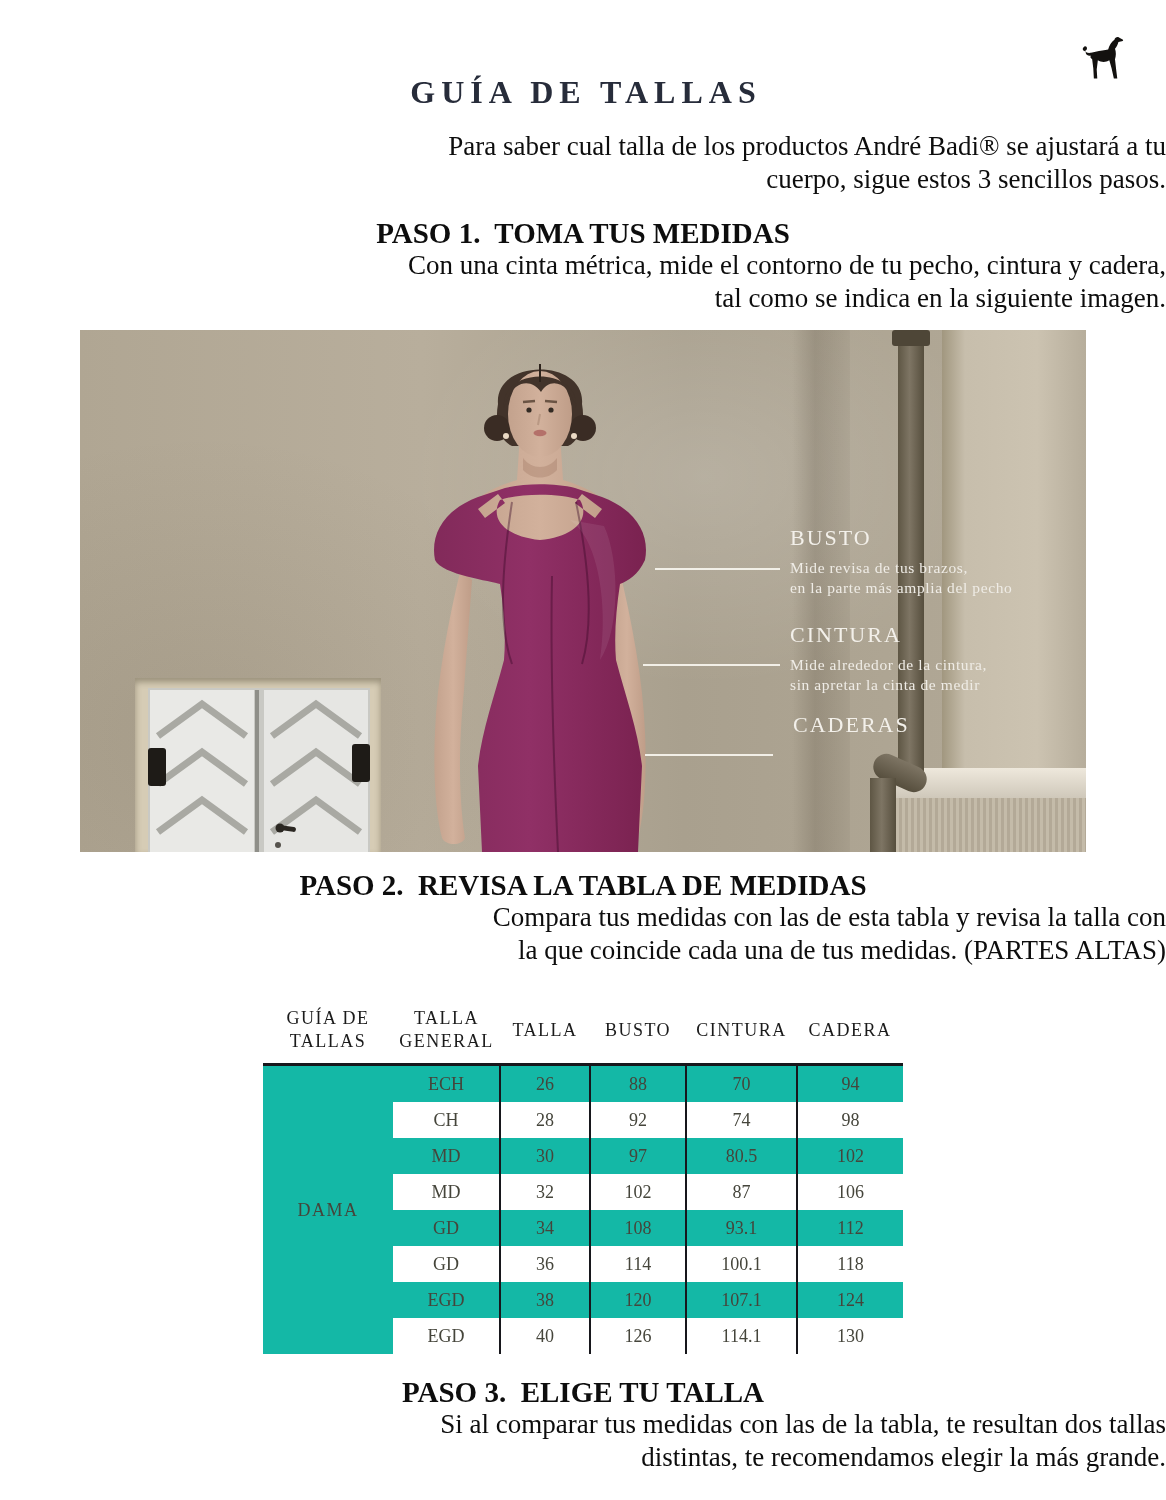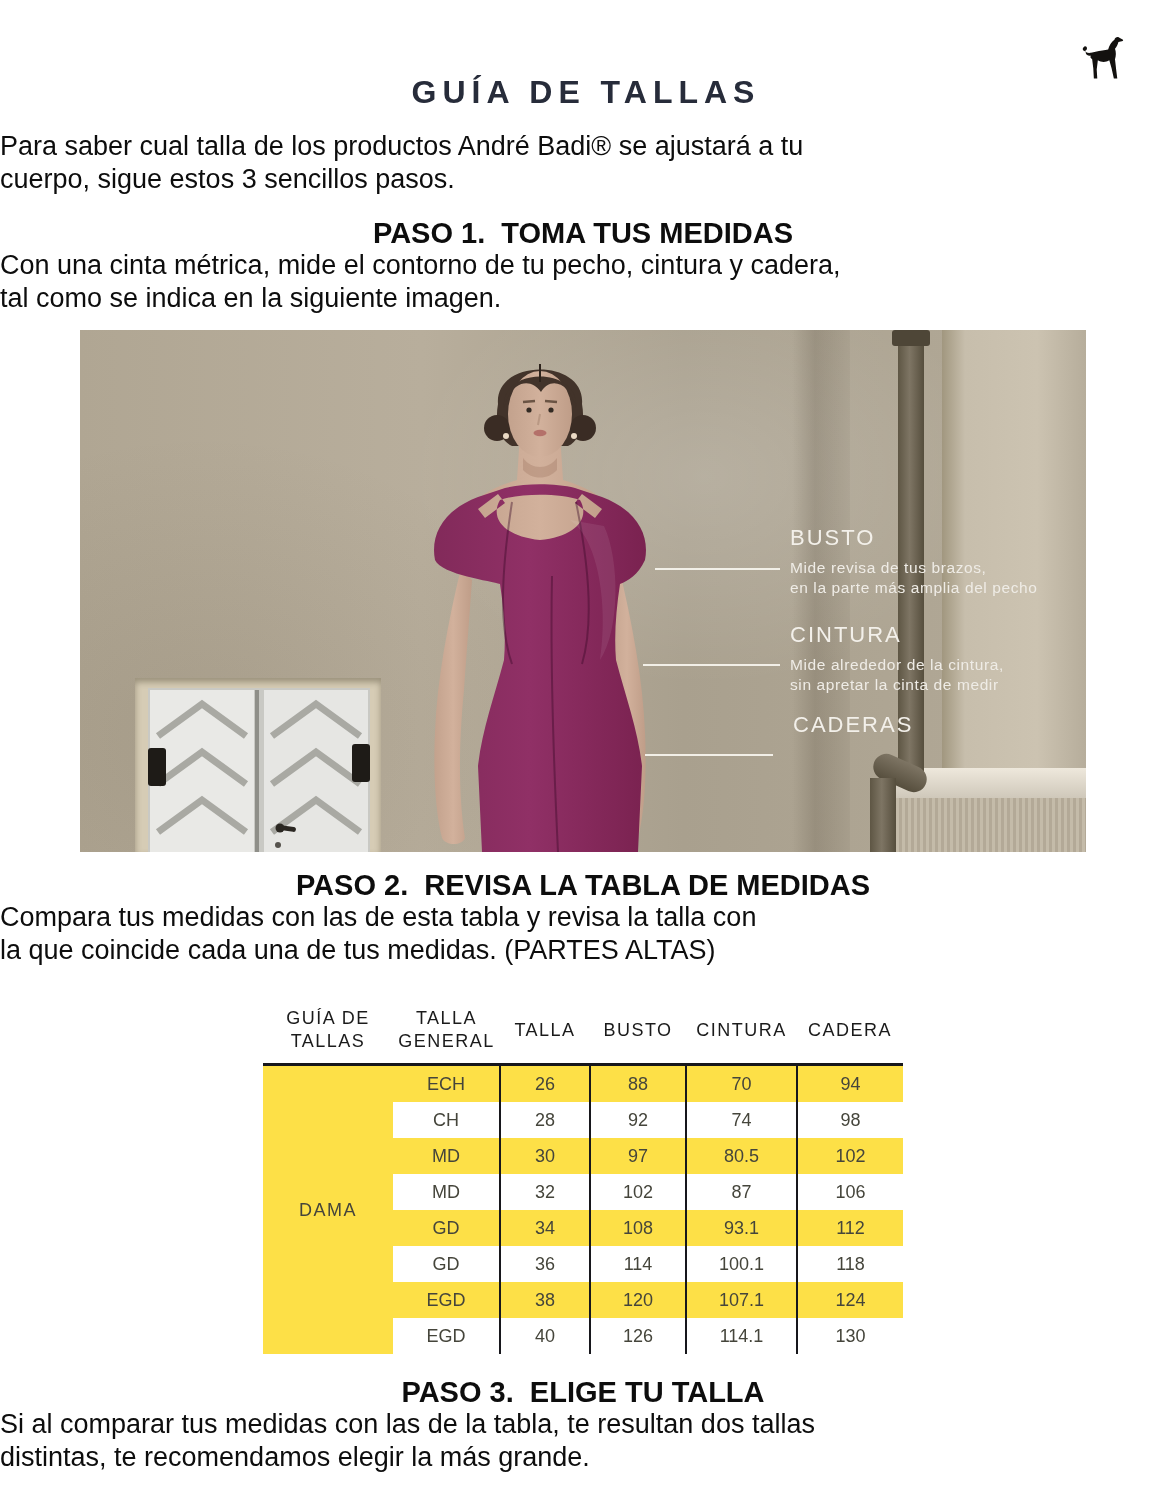--- a/index.html
+++ b/index.html
@@ -1,22 +1,22 @@
 <!DOCTYPE html>
 <html><head>
 <meta charset="utf-8">
 <style>
   html,body{margin:0;padding:0;background:#fff;}
   .page{position:relative;width:1166px;height:1500px;background:#fff;overflow:hidden;
-        font-family:Liberation Sans, sans-serif;color:#0b0b0b;}
+        font-family:Liberation Serif, serif;color:#0b0b0b;}
 
   
   .main-title{position:absolute;top:74px;left:0;right:0;text-align:center;
     font-size:32px;font-weight:bold;letter-spacing:6px;text-indent:6px;color:#272c3a;}
-  .para{position:absolute;left:0;right:0;text-align:left;font-size:27px;line-height:33px;
+  .para{position:absolute;left:0;right:0;text-align:right;font-size:27px;line-height:33px;
     color:#0d0d0d;white-space:pre-wrap;}
   .paso-heading{position:absolute;left:0;right:0;text-align:center;font-size:29px;font-weight:bold;
     color:#0d0d0d;white-space:pre-wrap;}
   .t-intro{top:130px;}
   .t-paso1{top:217px;}
   .t-paso1txt{top:249px;}
   .t-paso2{top:869px;}
   .t-paso2txt{top:901px;}
   .t-paso3{top:1376px;}
   .t-paso3txt{top:1408px;}
@@ -69,21 +69,21 @@
 
   
   .size-table{position:absolute;left:263px;top:964px;border-collapse:collapse;table-layout:fixed;
       width:640px;margin-top:40px;}
   .size-table th{font-weight:normal;color:#1b1b1b;font-size:18px;line-height:23px;letter-spacing:1.5px;
       white-space:pre-line;text-align:center;vertical-align:middle;height:52px;padding:0 0 7px 0;
       border-bottom:3px solid #17171c;}
   .size-table td{height:36px;padding:0;text-align:center;vertical-align:middle;
       font-size:18px;color:#45453b;}
   .size-table td.vline{border-left:2px solid #17171c;}
-  .size-table tr.gray td{background:#fde047;text-align:center;}
+  .size-table tr.gray td{background:#14b8a6;text-align:center;}
   .size-table td.group-cell{background:#e7e7e4;font-size:18px;letter-spacing:1.5px;color:#45453b;}
 </style>
 </head>
 <body>
 
 <div class="page">
 
   <svg class="logo" viewBox="0 0 100 84">
     <path fill="#13110f" d="M22 38 C14 38 12 34 13 30 C8 30 6 26 9 23 C11 20 15 21 15 25 C15 28 13 29 12 29 C12 32 16 34 22 33 L30 31 C38 29 46 28 52 27 C54 20 58 13 63 10 C64 6 68 4 71 6 L78 10 C79 12 77 13 74 13 L70 14 C69 18 67 22 64 26 C66 32 66 38 64 44 L66 62 L68 78 L62 78 L58 60 L54 46 C48 50 40 50 34 46 L32 62 L33 78 L27 78 L26 60 L24 44 C21 42 20 40 22 38 Z"></path>
   </svg>

